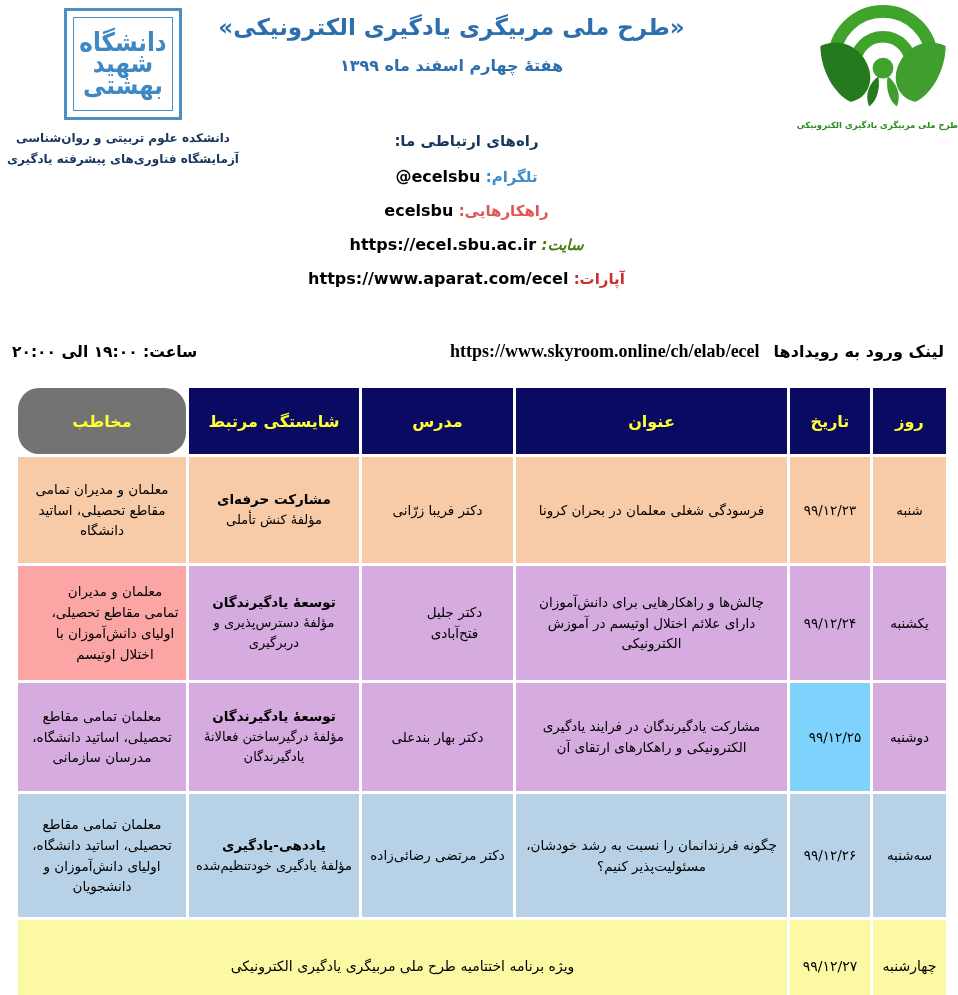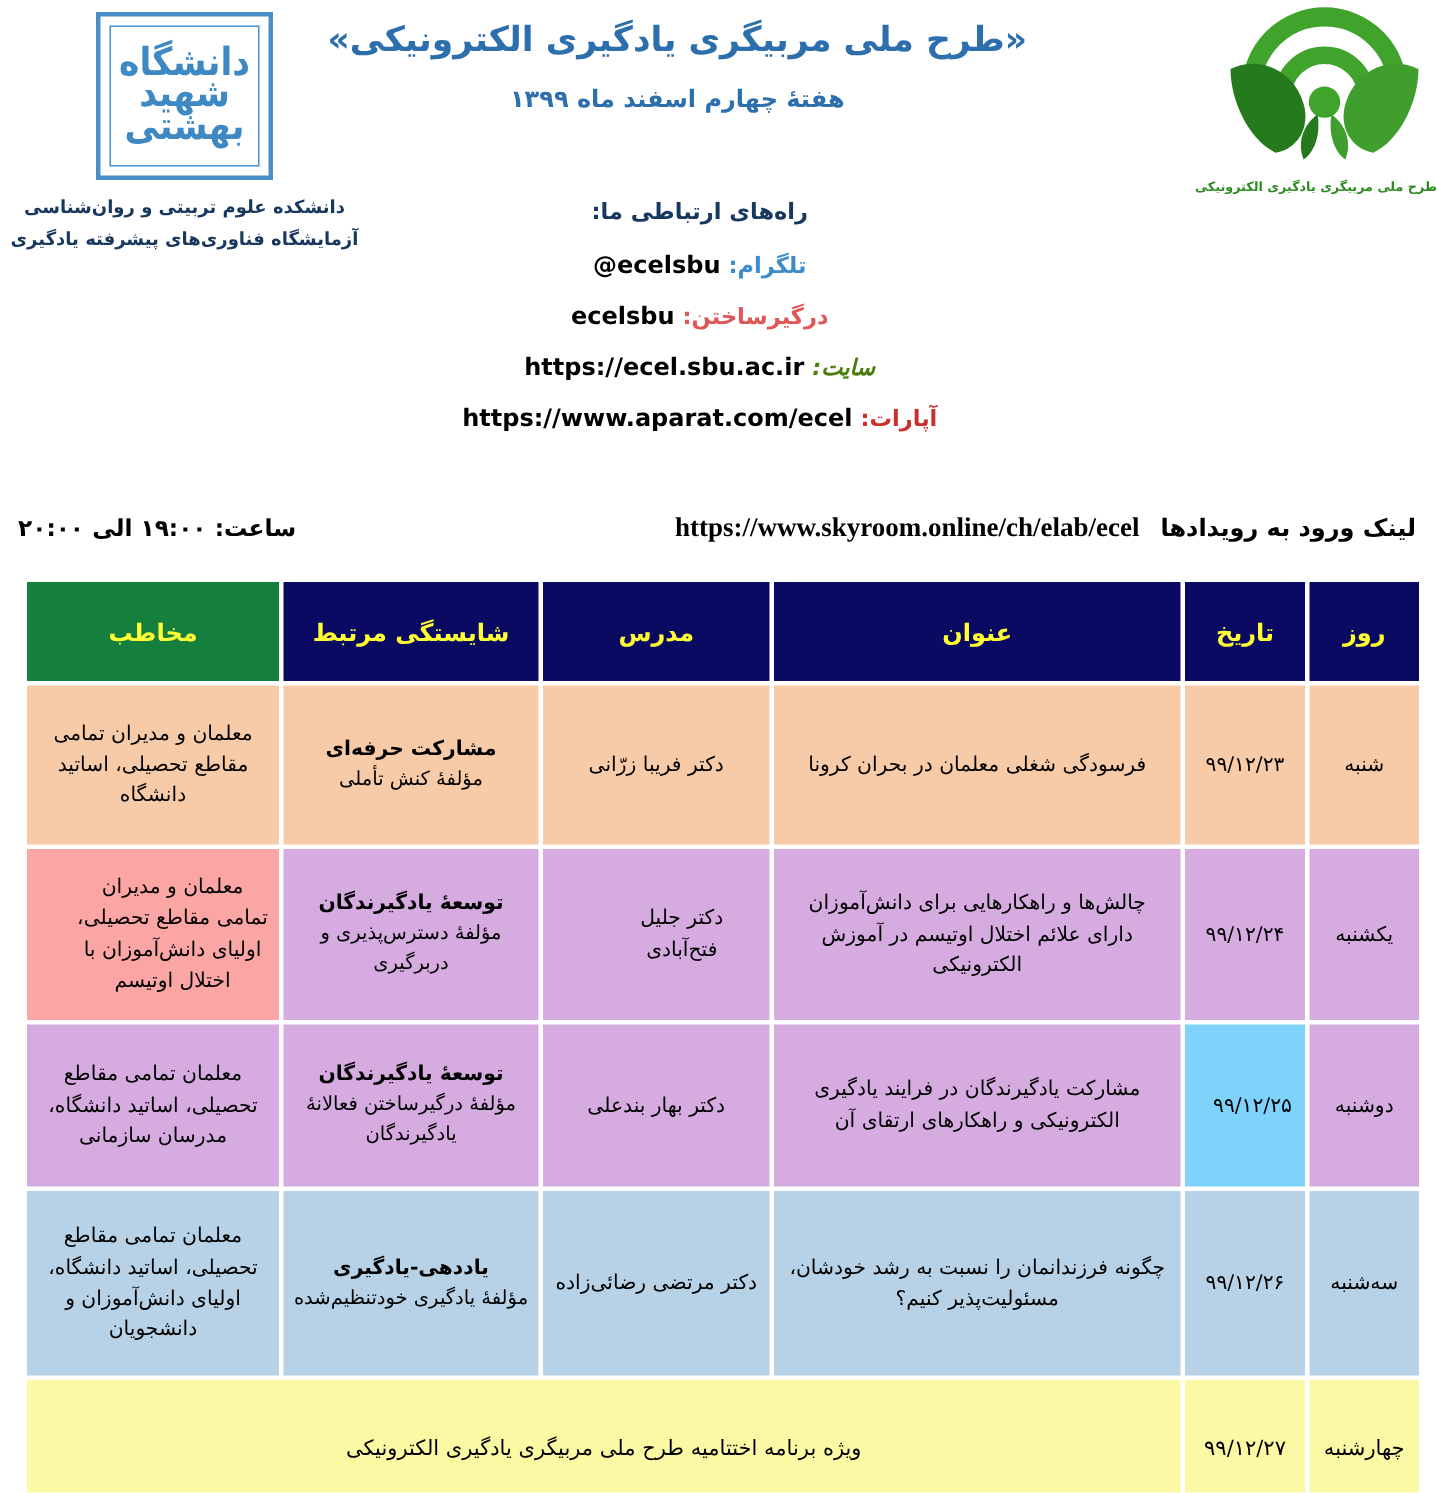--- a/index.html
+++ b/index.html
@@ -92,21 +92,21 @@
 
   <div class="contact">
     <div class="contact-heading">راه‌های ارتباطی ما:</div>
 
     <div class="contact-line">
       <span class="contact-label" style="color: rgb(61, 141, 204);">تلگرام:</span>
       <bdi dir="ltr" class="contact-value">@ecelsbu</bdi>
     </div>
 
     <div class="contact-line">
-      <span class="contact-label" style="color: rgb(224, 85, 85);">درگیرساختن:</span>
+      <span class="contact-label" style="color: rgb(224, 85, 85);">راهکارهایی:</span>
       <bdi dir="ltr" class="contact-value">ecelsbu</bdi>
     </div>
 
     <div class="contact-line">
       <span class="contact-label" style="color: #4d7c0f; font-style: italic;">سایت:</span>
       <bdi dir="ltr" class="contact-value">https://ecel.sbu.ac.ir</bdi>
     </div>
 
     <div class="contact-line">
       <span class="contact-label" style="color: rgb(201, 48, 44);">آپارات:</span>
@@ -132,21 +132,21 @@
       <col style="width:170px">
       <col style="width:168px">
   </colgroup>
   <thead>
     <tr>
       <th style="background-color: rgb(10, 10, 99); color: rgb(255, 255, 51);">روز</th>
       <th style="background-color: rgb(10, 10, 99); color: rgb(255, 255, 51);">تاریخ</th>
       <th style="background-color: rgb(10, 10, 99); color: rgb(255, 255, 51);">عنوان</th>
       <th style="background-color: rgb(10, 10, 99); color: rgb(255, 255, 51);">مدرس</th>
       <th style="background-color: rgb(10, 10, 99); color: rgb(255, 255, 51);">شایستگی مرتبط</th>
-      <th style="background-color: #15803d; color: rgb(255, 255, 51);">مخاطب</th>
+      <th style="background-color: #737373; color: rgb(255, 255, 51); border-radius: 21px;">مخاطب</th>
     </tr>
   </thead>
   <tbody>
     <tr class="r1">
       <td style="background-color: rgb(248, 203, 168);">شنبه</td>
       <td style="background-color: rgb(248, 203, 168);">۹۹/۱۲/۲۳</td>
       <td style="background-color: rgb(248, 203, 168);">فرسودگی شغلی معلمان در بحران کرونا</td>
       <td style="background-color: rgb(248, 203, 168);">دکتر فریبا زرّانی</td>
       <td style="background-color: rgb(248, 203, 168);">
         <div class="comp-title">مشارکت حرفه‌ای</div>

